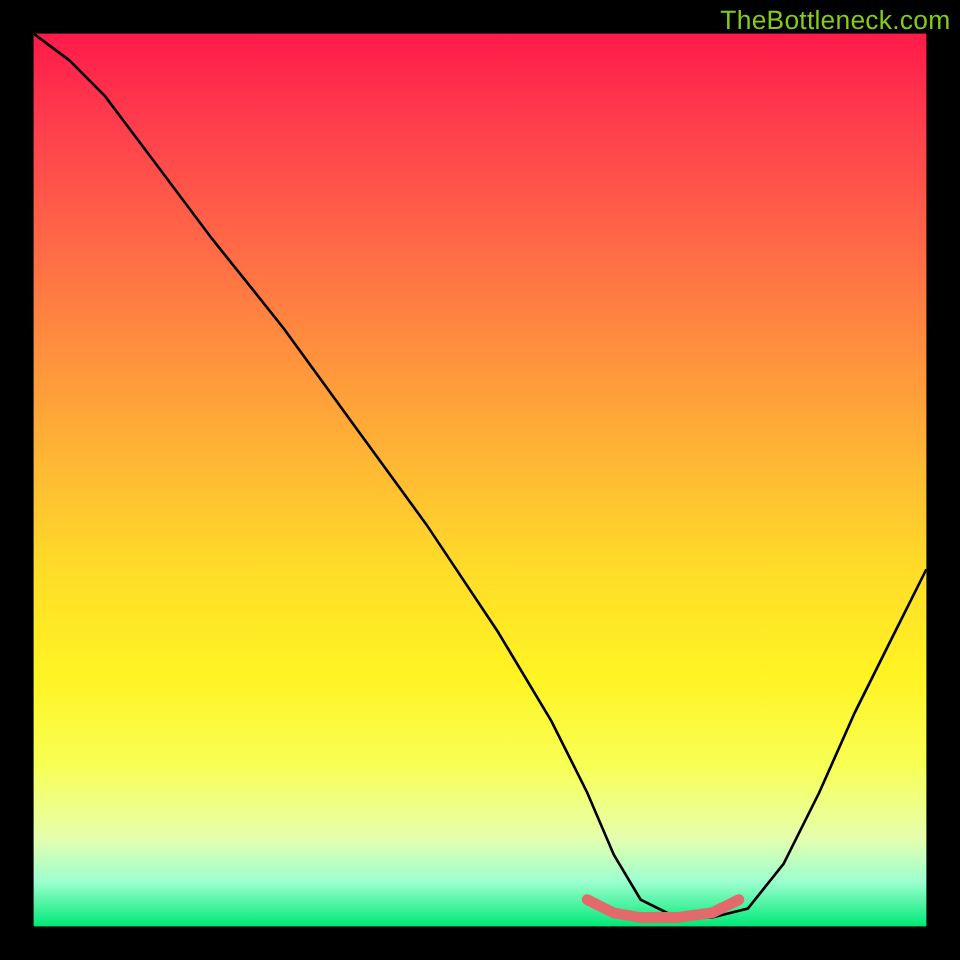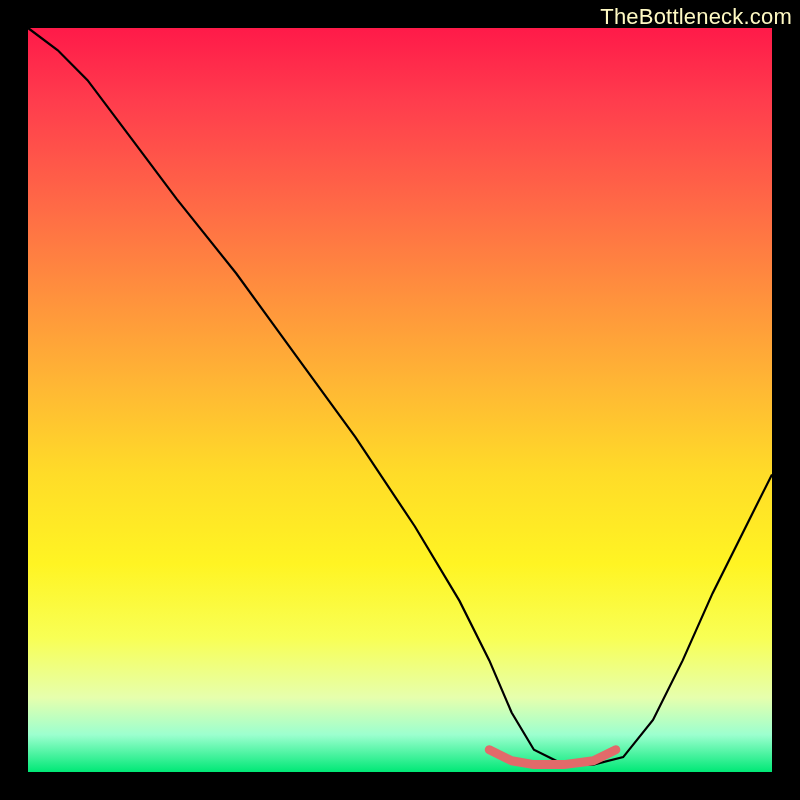--- a/index.html
+++ b/index.html
@@ -35,21 +35,21 @@
       #fff423 72%,
       #f8ff55 82%,
       #e6ffad 90%,
       #9cffcf 95%,
       #00e876 100%);
   }
   .watermark {
     position: absolute;
     top: 4px;
     right: 8px;
-    color: #fef9c3;
+    color: #84cc16;
     font-size: 22px;
     font-weight: 500;
     letter-spacing: 0.2px;
     user-select: none;
   }
   svg.curve {
     position: absolute;
     left: 0;
     top: 0;
     width: 744px;

